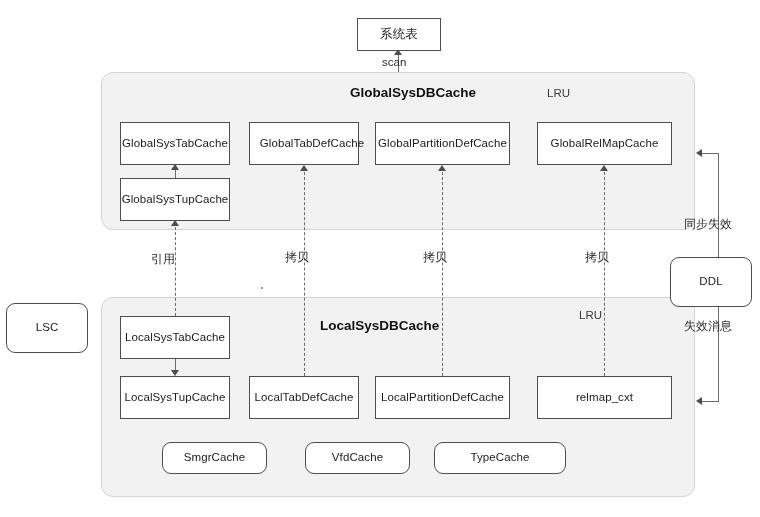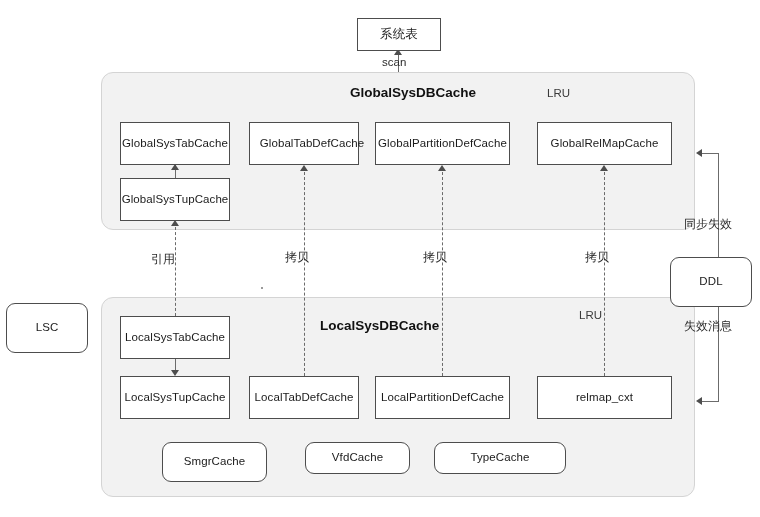--- a/index.html
+++ b/index.html
@@ -159,21 +159,21 @@
 
   <div class="node" style="left:120px; top:316px; width:110px; height:43px;">LocalSysTabCache</div>
   <div class="node" style="left:120px; top:376px; width:110px; height:43px;">LocalSysTupCache</div>
   <div class="node" style="left:249px; top:376px; width:110px; height:43px;">LocalTabDefCache</div>
   <div class="node" style="left:375px; top:376px; width:135px; height:43px;">LocalPartitionDefCache</div>
   <div class="node" style="left:537px; top:376px; width:135px; height:43px;">relmap_cxt</div>
 
   <div class="vline" style="left:175px; top:359px; height:12px;"></div>
   <div class="arrow-down" style="left:171px; top:370px;"></div>
 
-  <div class="node rounded" style="left:162px; top:442px; width:105px; height:40px;">SmgrCache</div>
+  <div class="node rounded" style="left:162px; top:442px; width:105px; height:32px;">SmgrCache</div>
   <div class="node rounded" style="left:305px; top:442px; width:105px; height:32px;">VfdCache</div>
   <div class="node rounded" style="left:434px; top:442px; width:132px; height:32px;">TypeCache</div>
 
   <div class="vline dashed" style="left:175px; top:227px; height:89px;"></div>
   <div class="arrow-up" style="left:171px; top:220px;"></div>
   <div class="edge-label cjk" style="left:151px; top:251px;">引用</div>
 
   <div class="vline dashed" style="left:304px; top:172px; height:204px;"></div>
   <div class="arrow-up" style="left:300px; top:165px;"></div>
   <div class="edge-label cjk" style="left:285px; top:249px;">拷贝</div>

